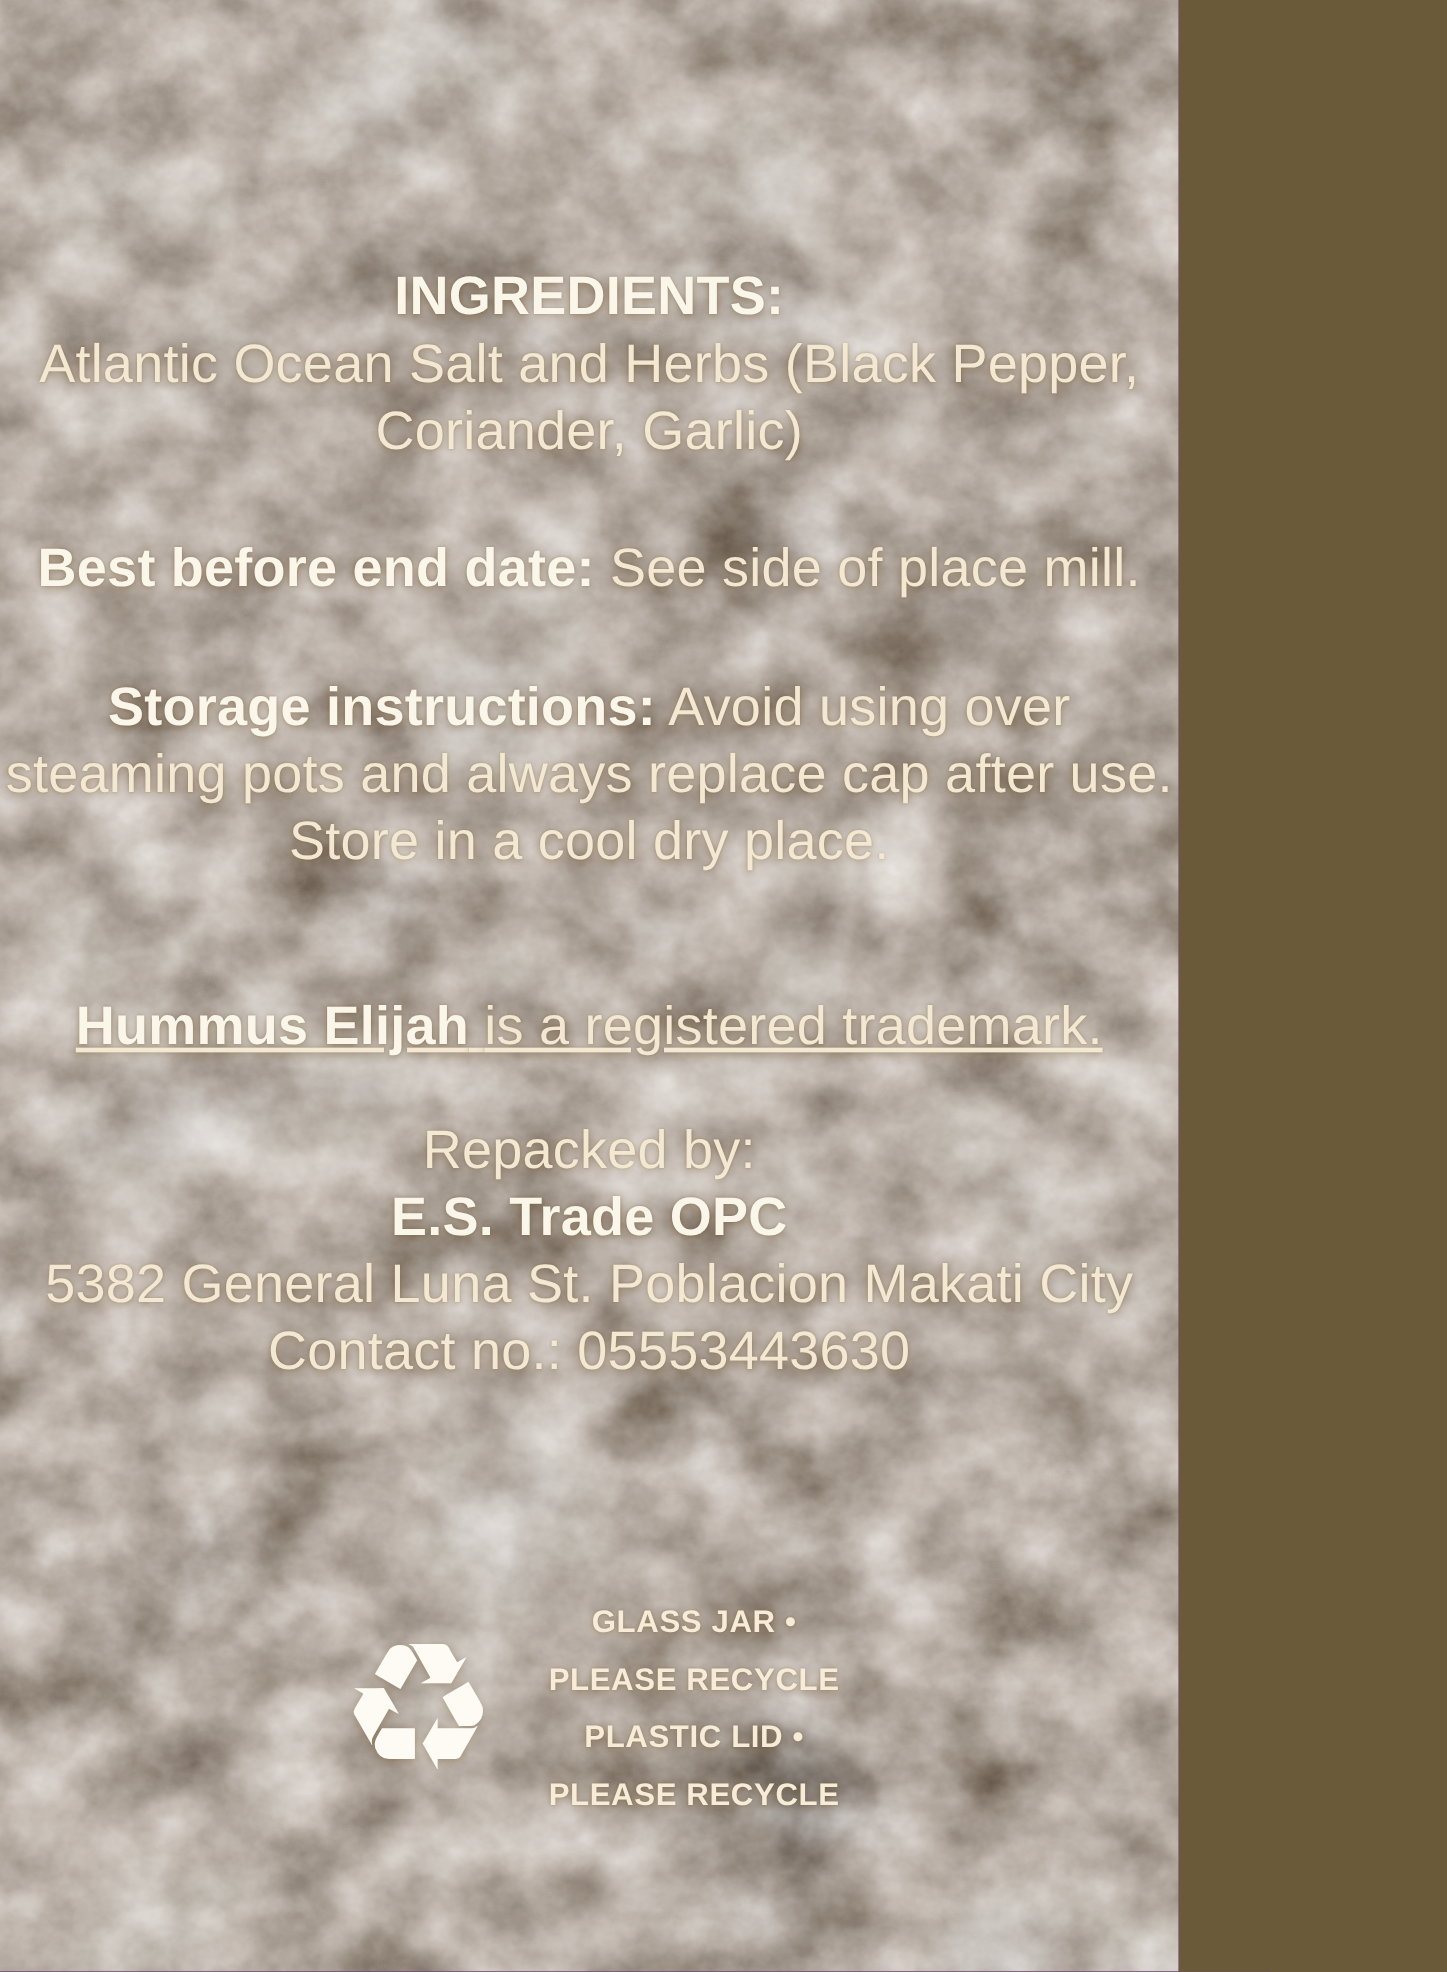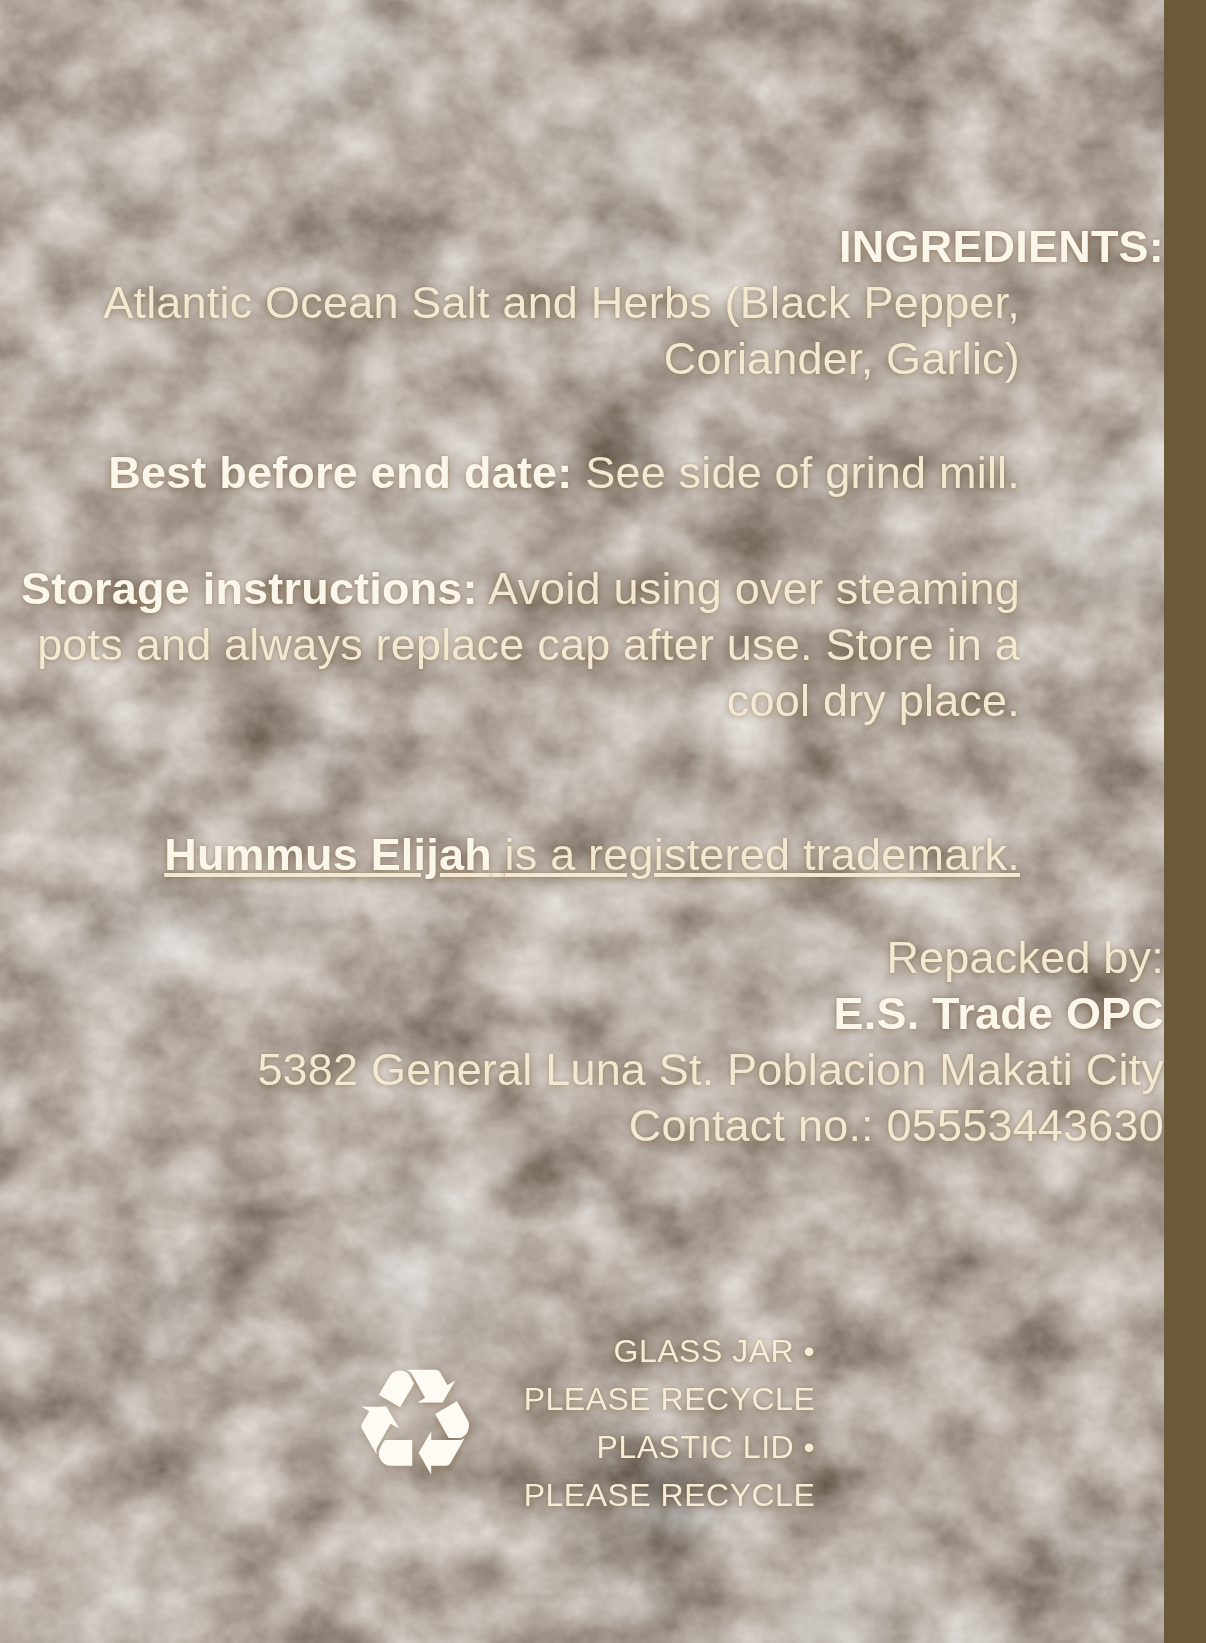--- a/index.html
+++ b/index.html
@@ -2,26 +2,26 @@
 <html><head>
 <meta charset="utf-8">
 <style>
   html, body {
     margin: 0;
     padding: 0;
     background: #6b5a3a;
   }
   .label {
     position: relative;
-    width: 1164px;
+    width: 982px;
     height: 1643px;
     overflow: hidden;
     font-family: "Liberation Sans", sans-serif;
     color: #f3e8d2;
-    text-align: right;
+    text-align: center;
     background: #6d28d9;
   }
   .label-texture {
     position: absolute;
     inset: 0;
     display: block;
     z-index: 0;
   }
   .content {
     position: absolute;
@@ -66,24 +66,25 @@
   }
   .recycle-icon {
     font-family: "DejaVu Sans", sans-serif;
     font-size: 148px;
     line-height: 148px;
     color: #fdfbf4;
     margin-right: 42px;
     text-shadow: 0 2px 8px rgba(96, 62, 14, 0.35);
   }
   .recycle-lines {
-    font-size: 32px;
+    font-size: 26px;
     line-height: 48px;
     letter-spacing: 0.5px;
     color: #f6ecd8;
+    font-weight: bold;
   }
 </style>
 </head>
 <body>
 
 <div class="label">
 
   <svg class="label-texture" width="1206" height="1643" viewBox="0 0 1206 1643" preserveAspectRatio="none" aria-hidden="true">
     <defs>
       <filter id="paperNoise" x="-5%" y="-5%" width="110%" height="110%">
@@ -112,21 +113,21 @@
   <div class="content">
 
     <section class="block" id="ingredients-block">
       <h2 class="bold">INGREDIENTS:</h2>
       <p class="measure">Atlantic Ocean Salt and Herbs (Black Pepper, Coriander, Garlic)</p>
     </section>
 
     <section class="block" id="best-before-block">
       <p class="measure">
         <b>Best before end date:</b>
-        <span>See side of grind mill.</span>
+        <span>See side of place mill.</span>
       </p>
     </section>
 
     <section class="block" id="storage-block">
       <p class="measure">
         <b>Storage instructions:</b>
         <span>Avoid using over steaming pots and always replace cap after use. Store in a cool dry place.</span>
       </p>
     </section>
 

